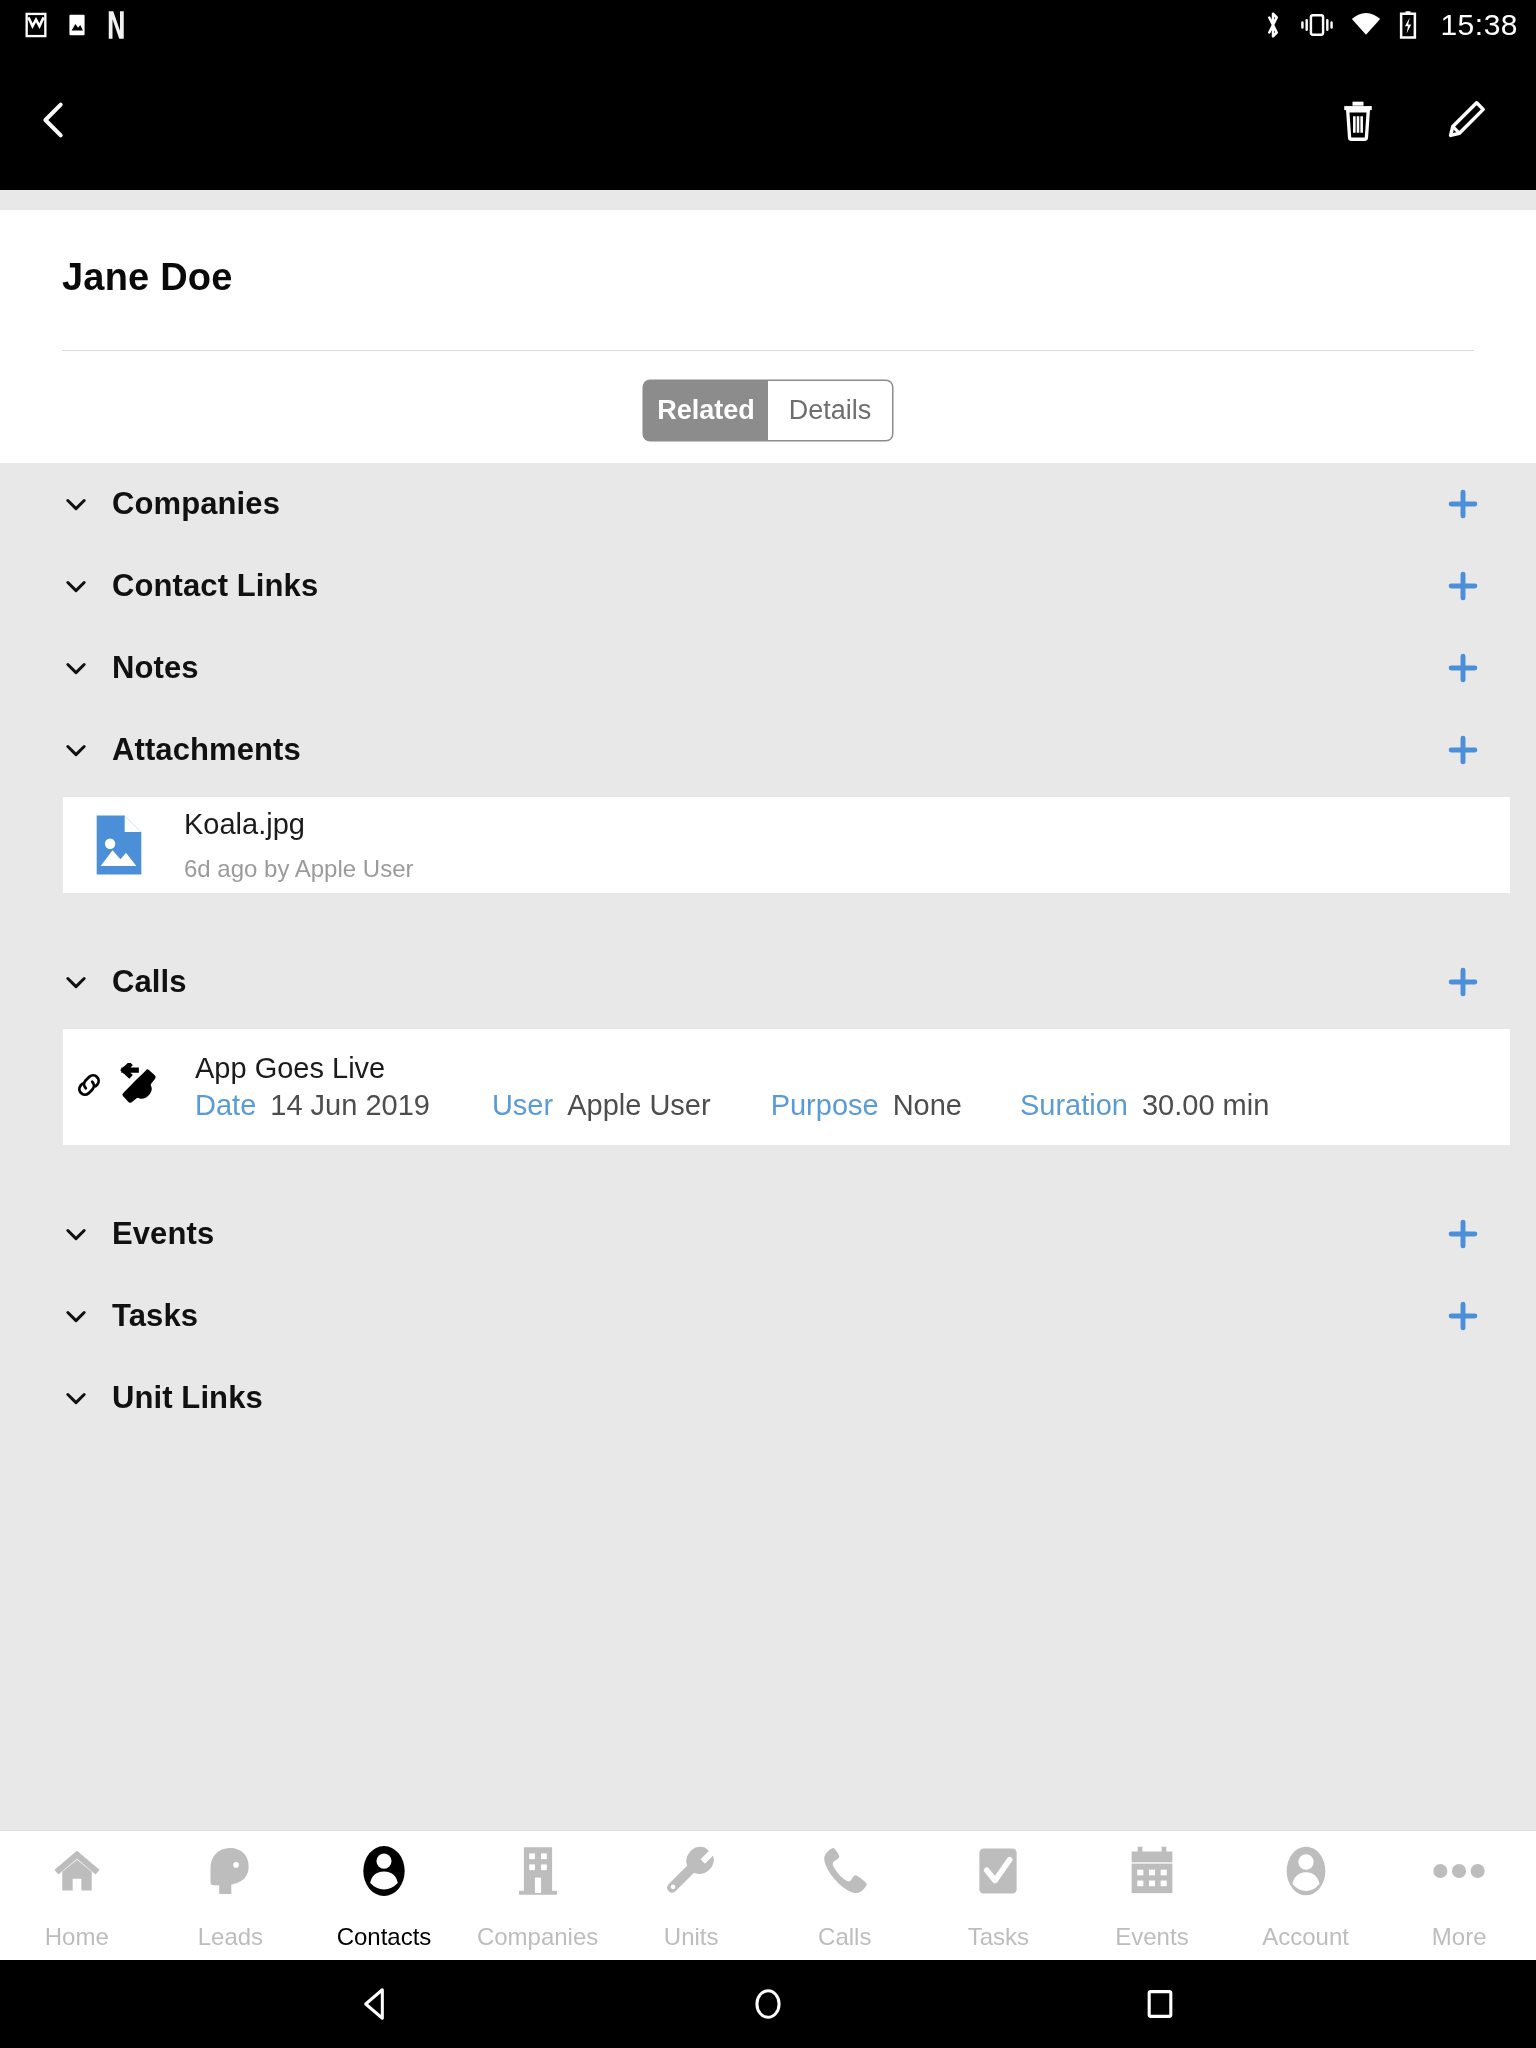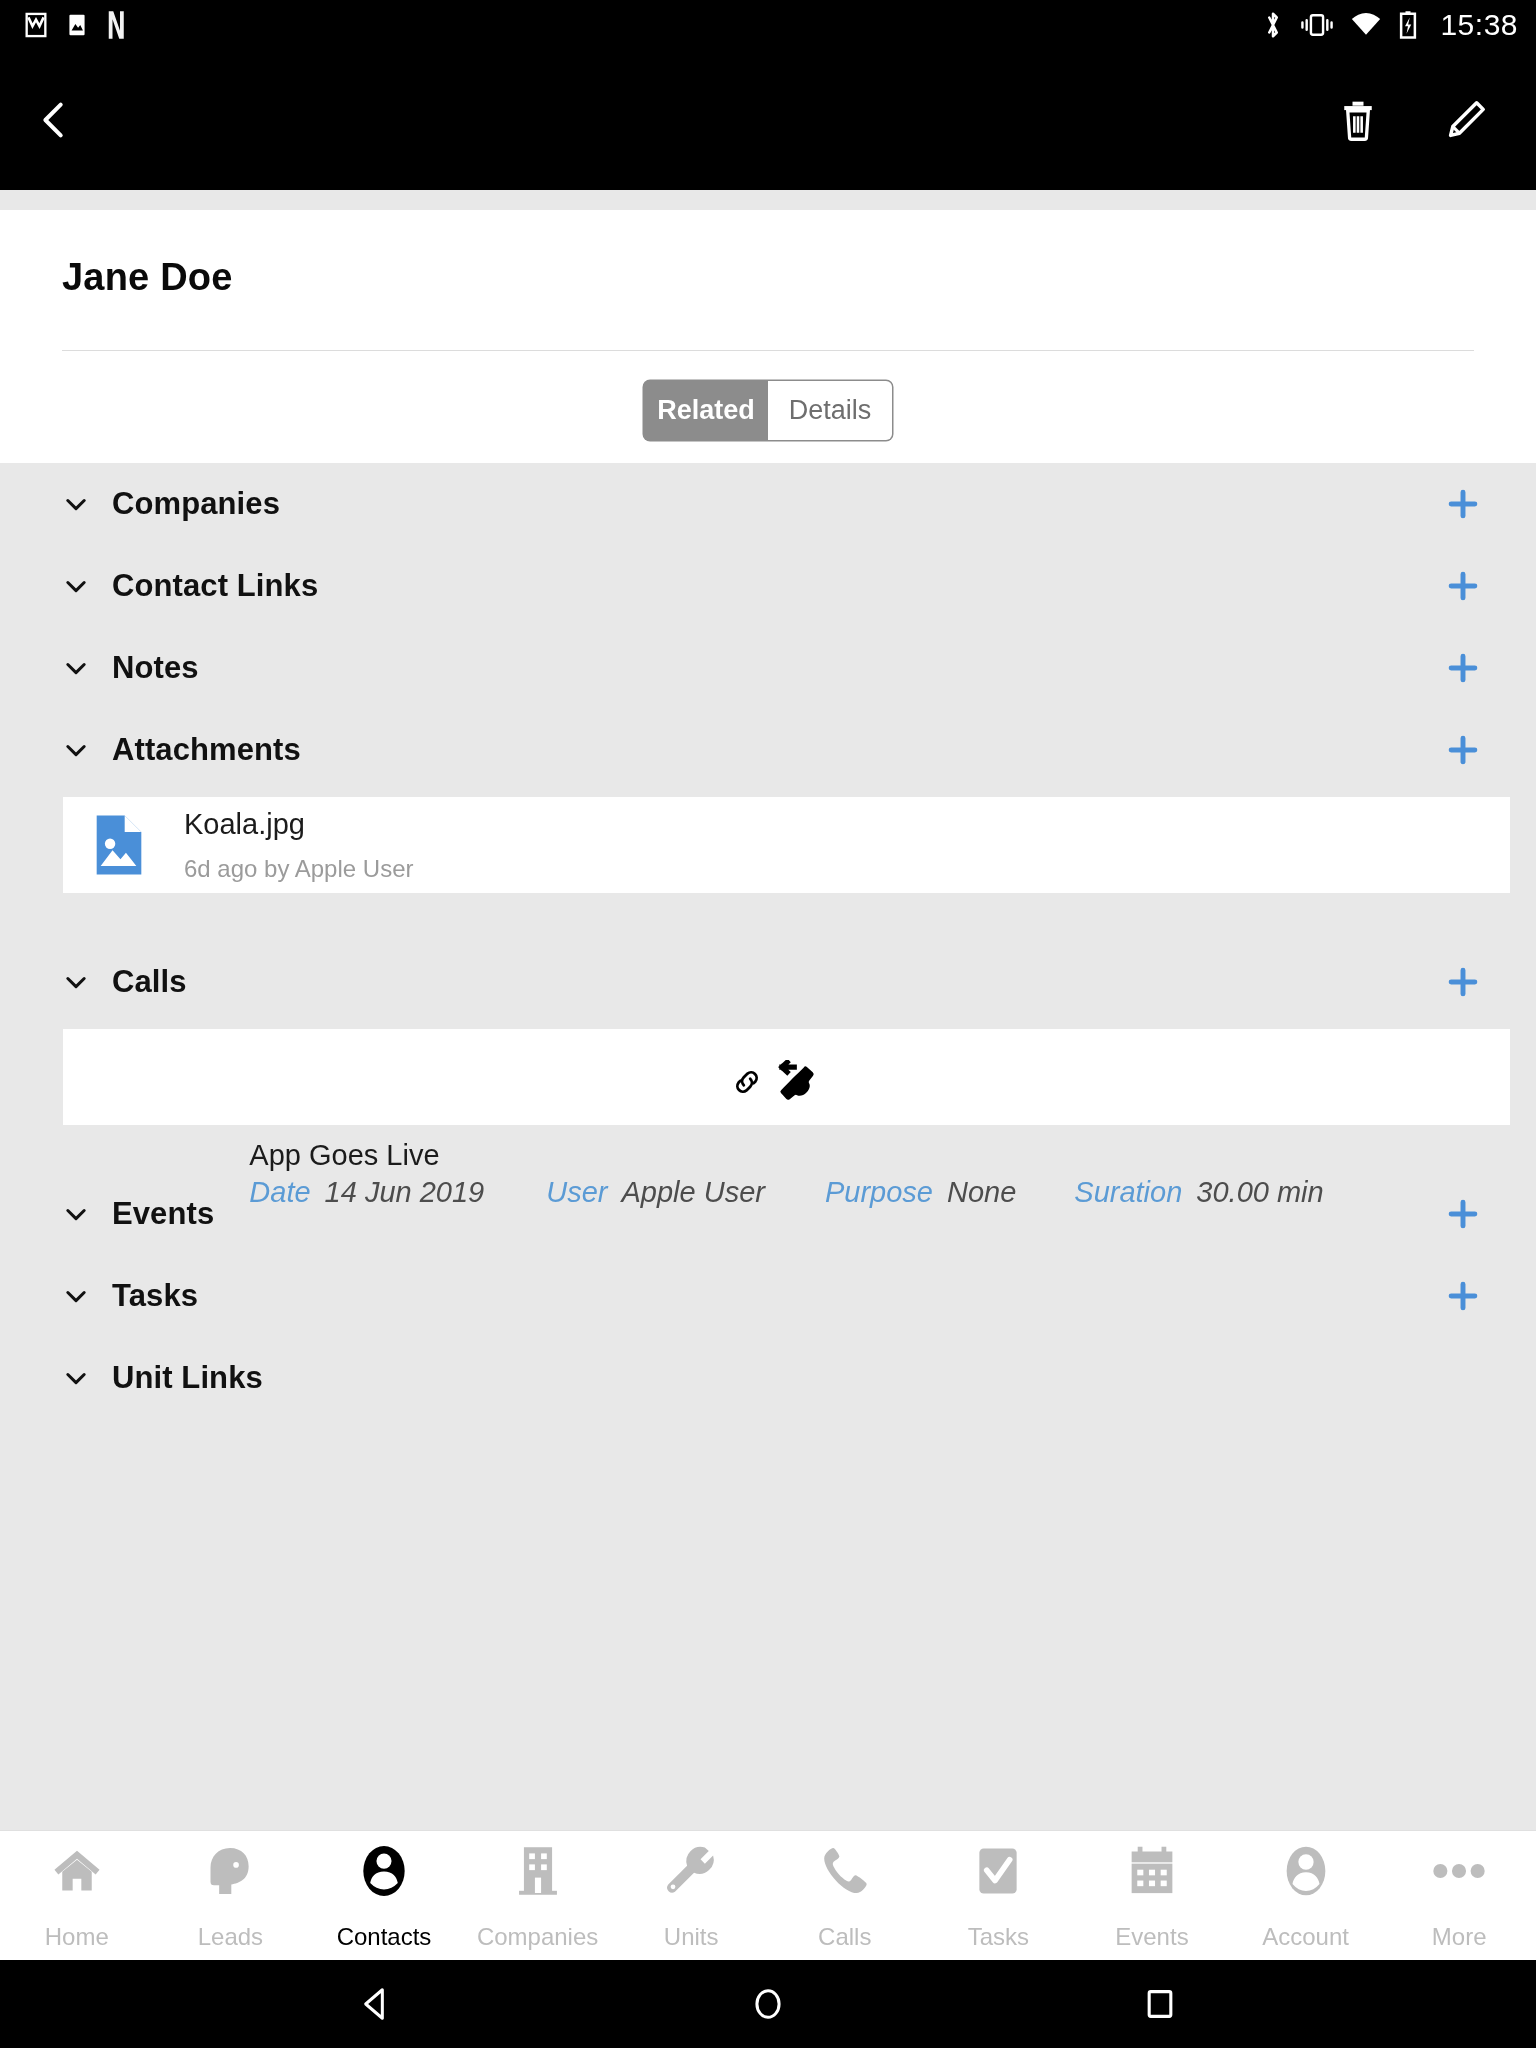--- a/index.html
+++ b/index.html
@@ -57,32 +57,32 @@
   .sh-left { display:flex; align-items:center; gap:22px; }
   .chev { width:28px; height:28px; display:flex; align-items:center; justify-content:center; }
   .sh-label { font-size:31px; color:#111; font-weight:600; letter-spacing:0.1px; }
   .plus { width:46px; height:46px; display:flex; align-items:center; justify-content:center; cursor:pointer; }
 
   .card {
     background:#fff; margin:6px 26px 0 63px; width:1447px;
     display:flex; align-items:center; cursor:pointer;
   }
   .card.attach { height:96px; padding:0 0 0 31px; }
-  .card.call { height:96px; padding:0 0 0 0;flex-direction:column; }
+  .card.call { height:116px; padding:0 0 0 0; }
 
   .file-icon { width:50px; height:62px; flex:0 0 50px; margin-right:40px; }
   .attach-txt { display:flex; flex-direction:column; gap:14px; }
   .attach-name { font-size:29px; color:#1b1b1b; }
   .attach-sub { font-size:24px; color:#9b9b9b; }
 
   .call-icons { display:flex; align-items:center; gap:6px; width:110px; flex:0 0 110px; justify-content:center; margin-right:22px; }
   .call-body { display:flex; flex-direction:column; gap:4px; }
   .call-title { font-size:29px; color:#1b1b1b; }
   .call-fields { display:flex; align-items:baseline; }
-  .fld { display:flex; align-items:flex-end;font-style:italic; }
+  .fld { display:flex; align-items:flex-end; }
   .fld-label { font-size:29px; color:#5b9bd5; margin-right:14px; }
   .fld-value { font-size:29px; color:#4d4d4d; }
   .gap-a { width:62px; } .gap-b { width:60px; } .gap-c { width:58px; }
 
   
   .bottomnav {
     flex:0 0 130px; background:#fff; display:flex; align-items:flex-start;
     border-top:1px solid #e0e0e0; padding-top:12px;
   }
   .nav-item {

